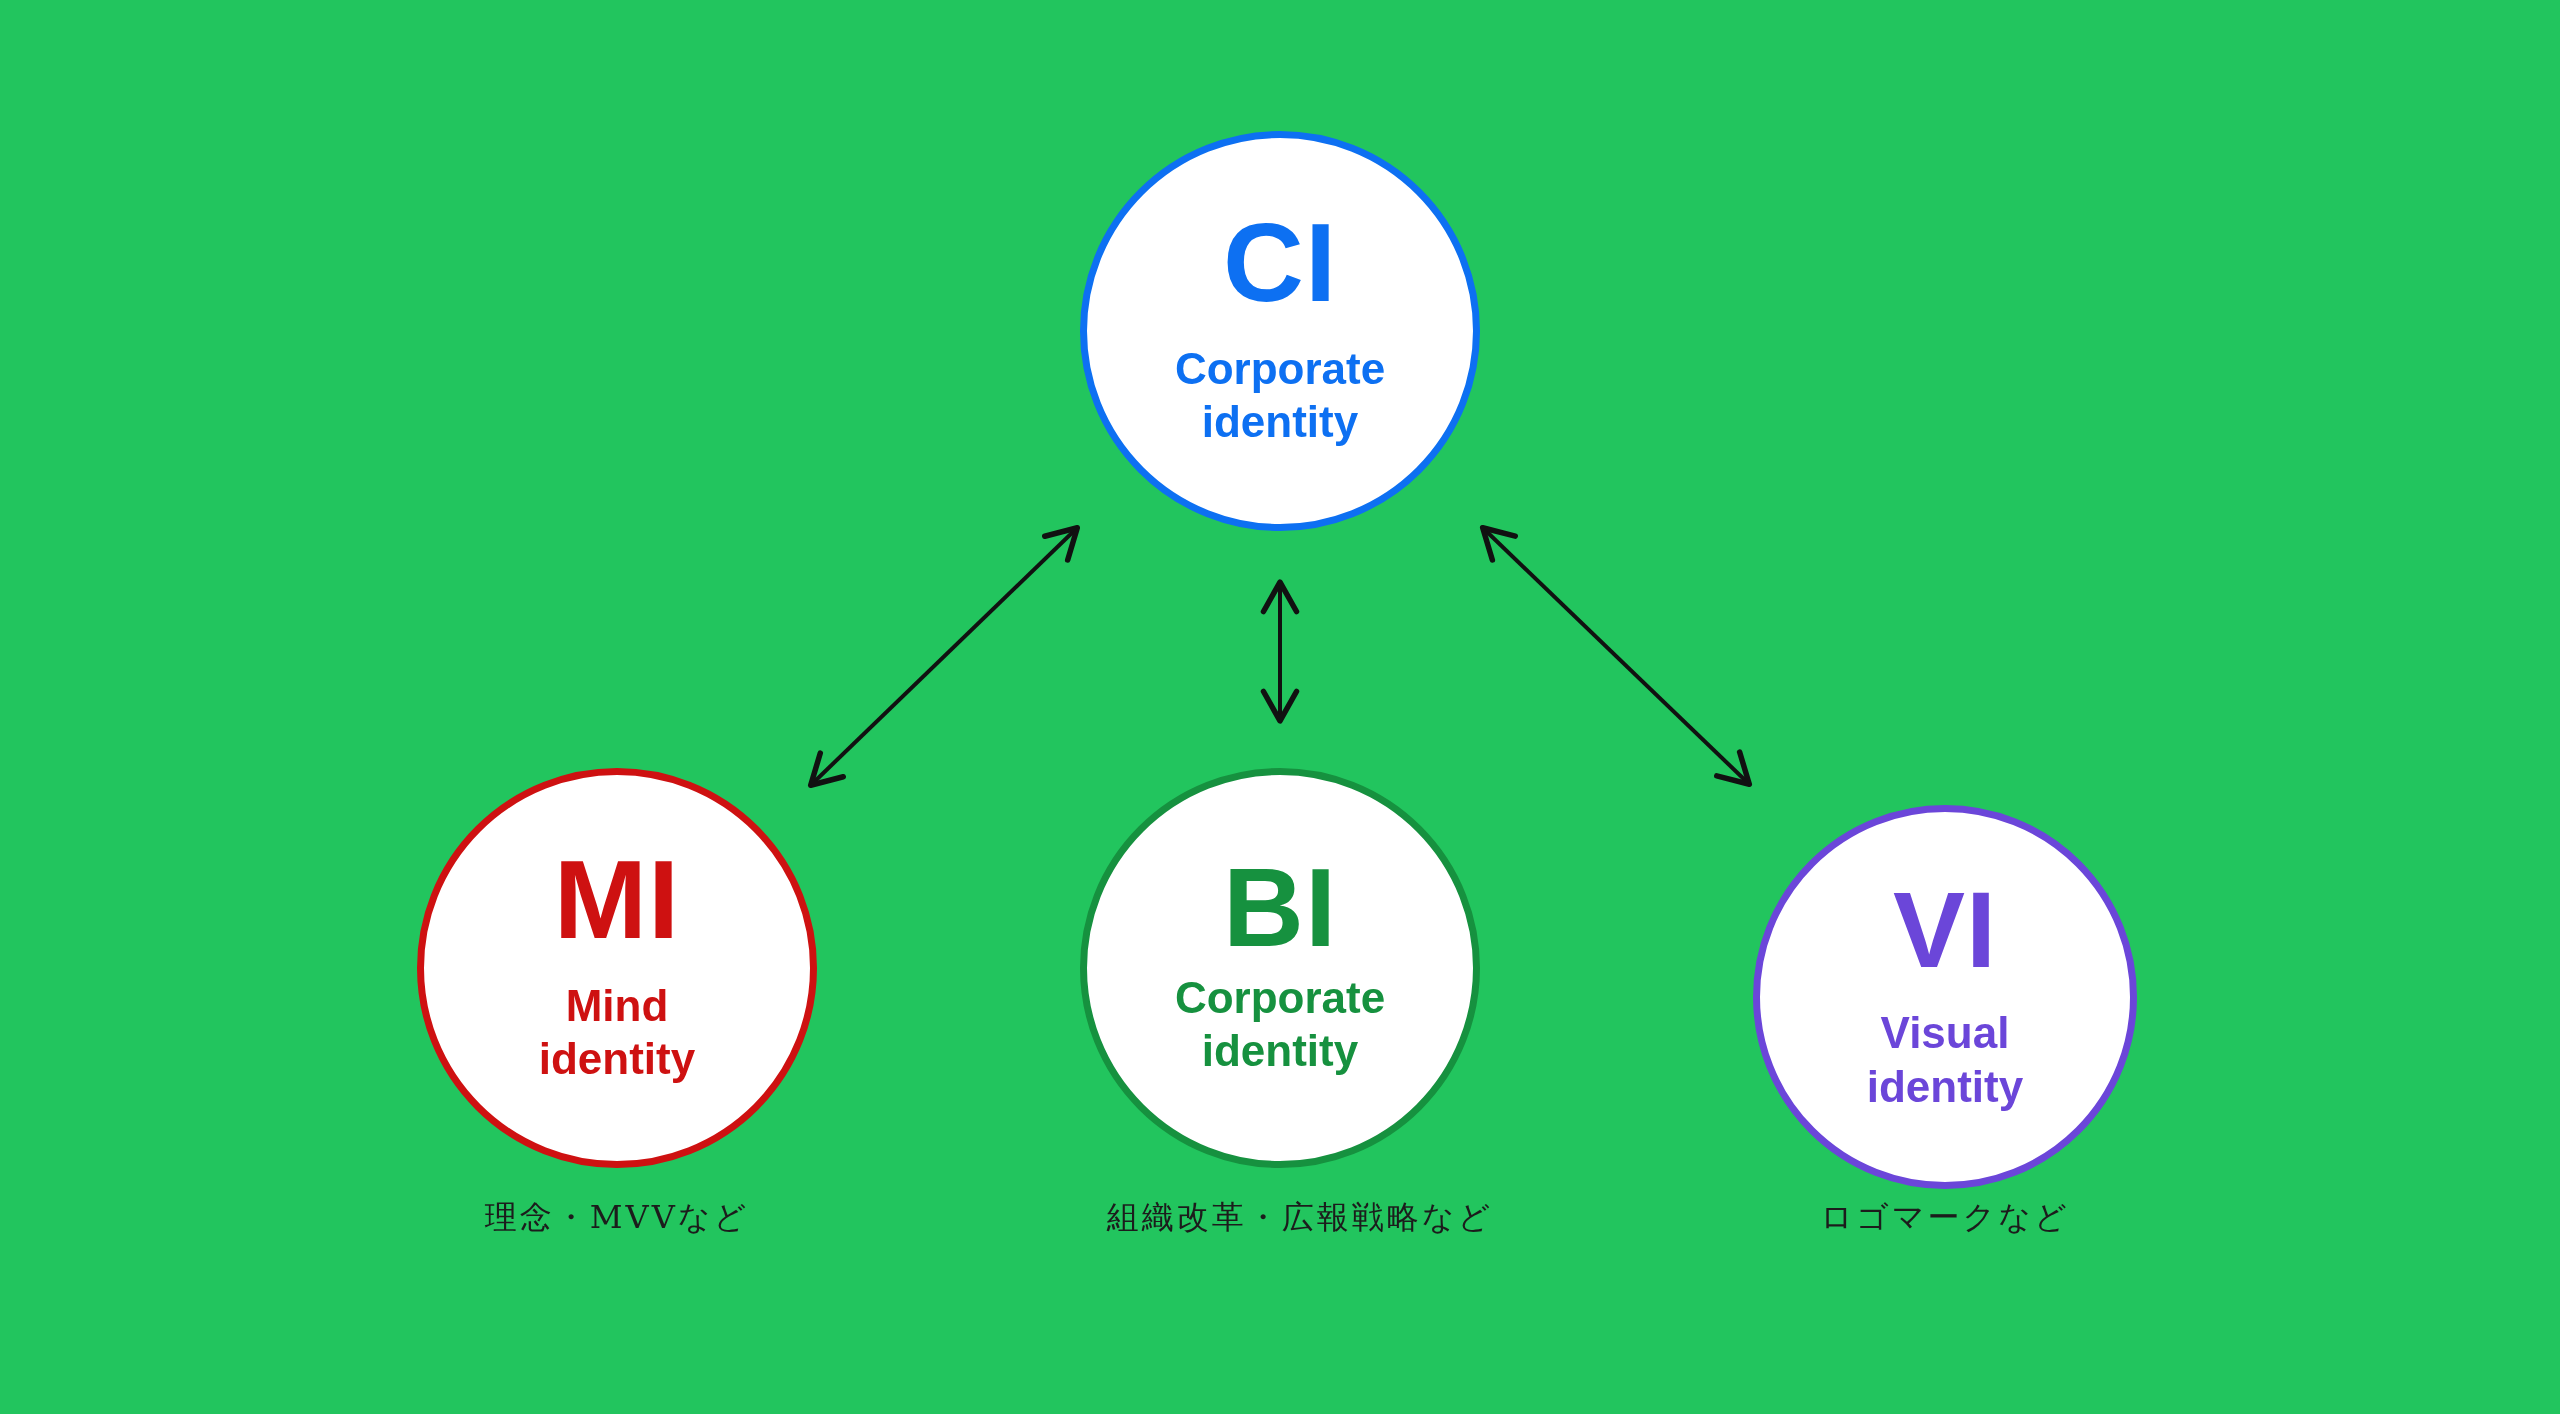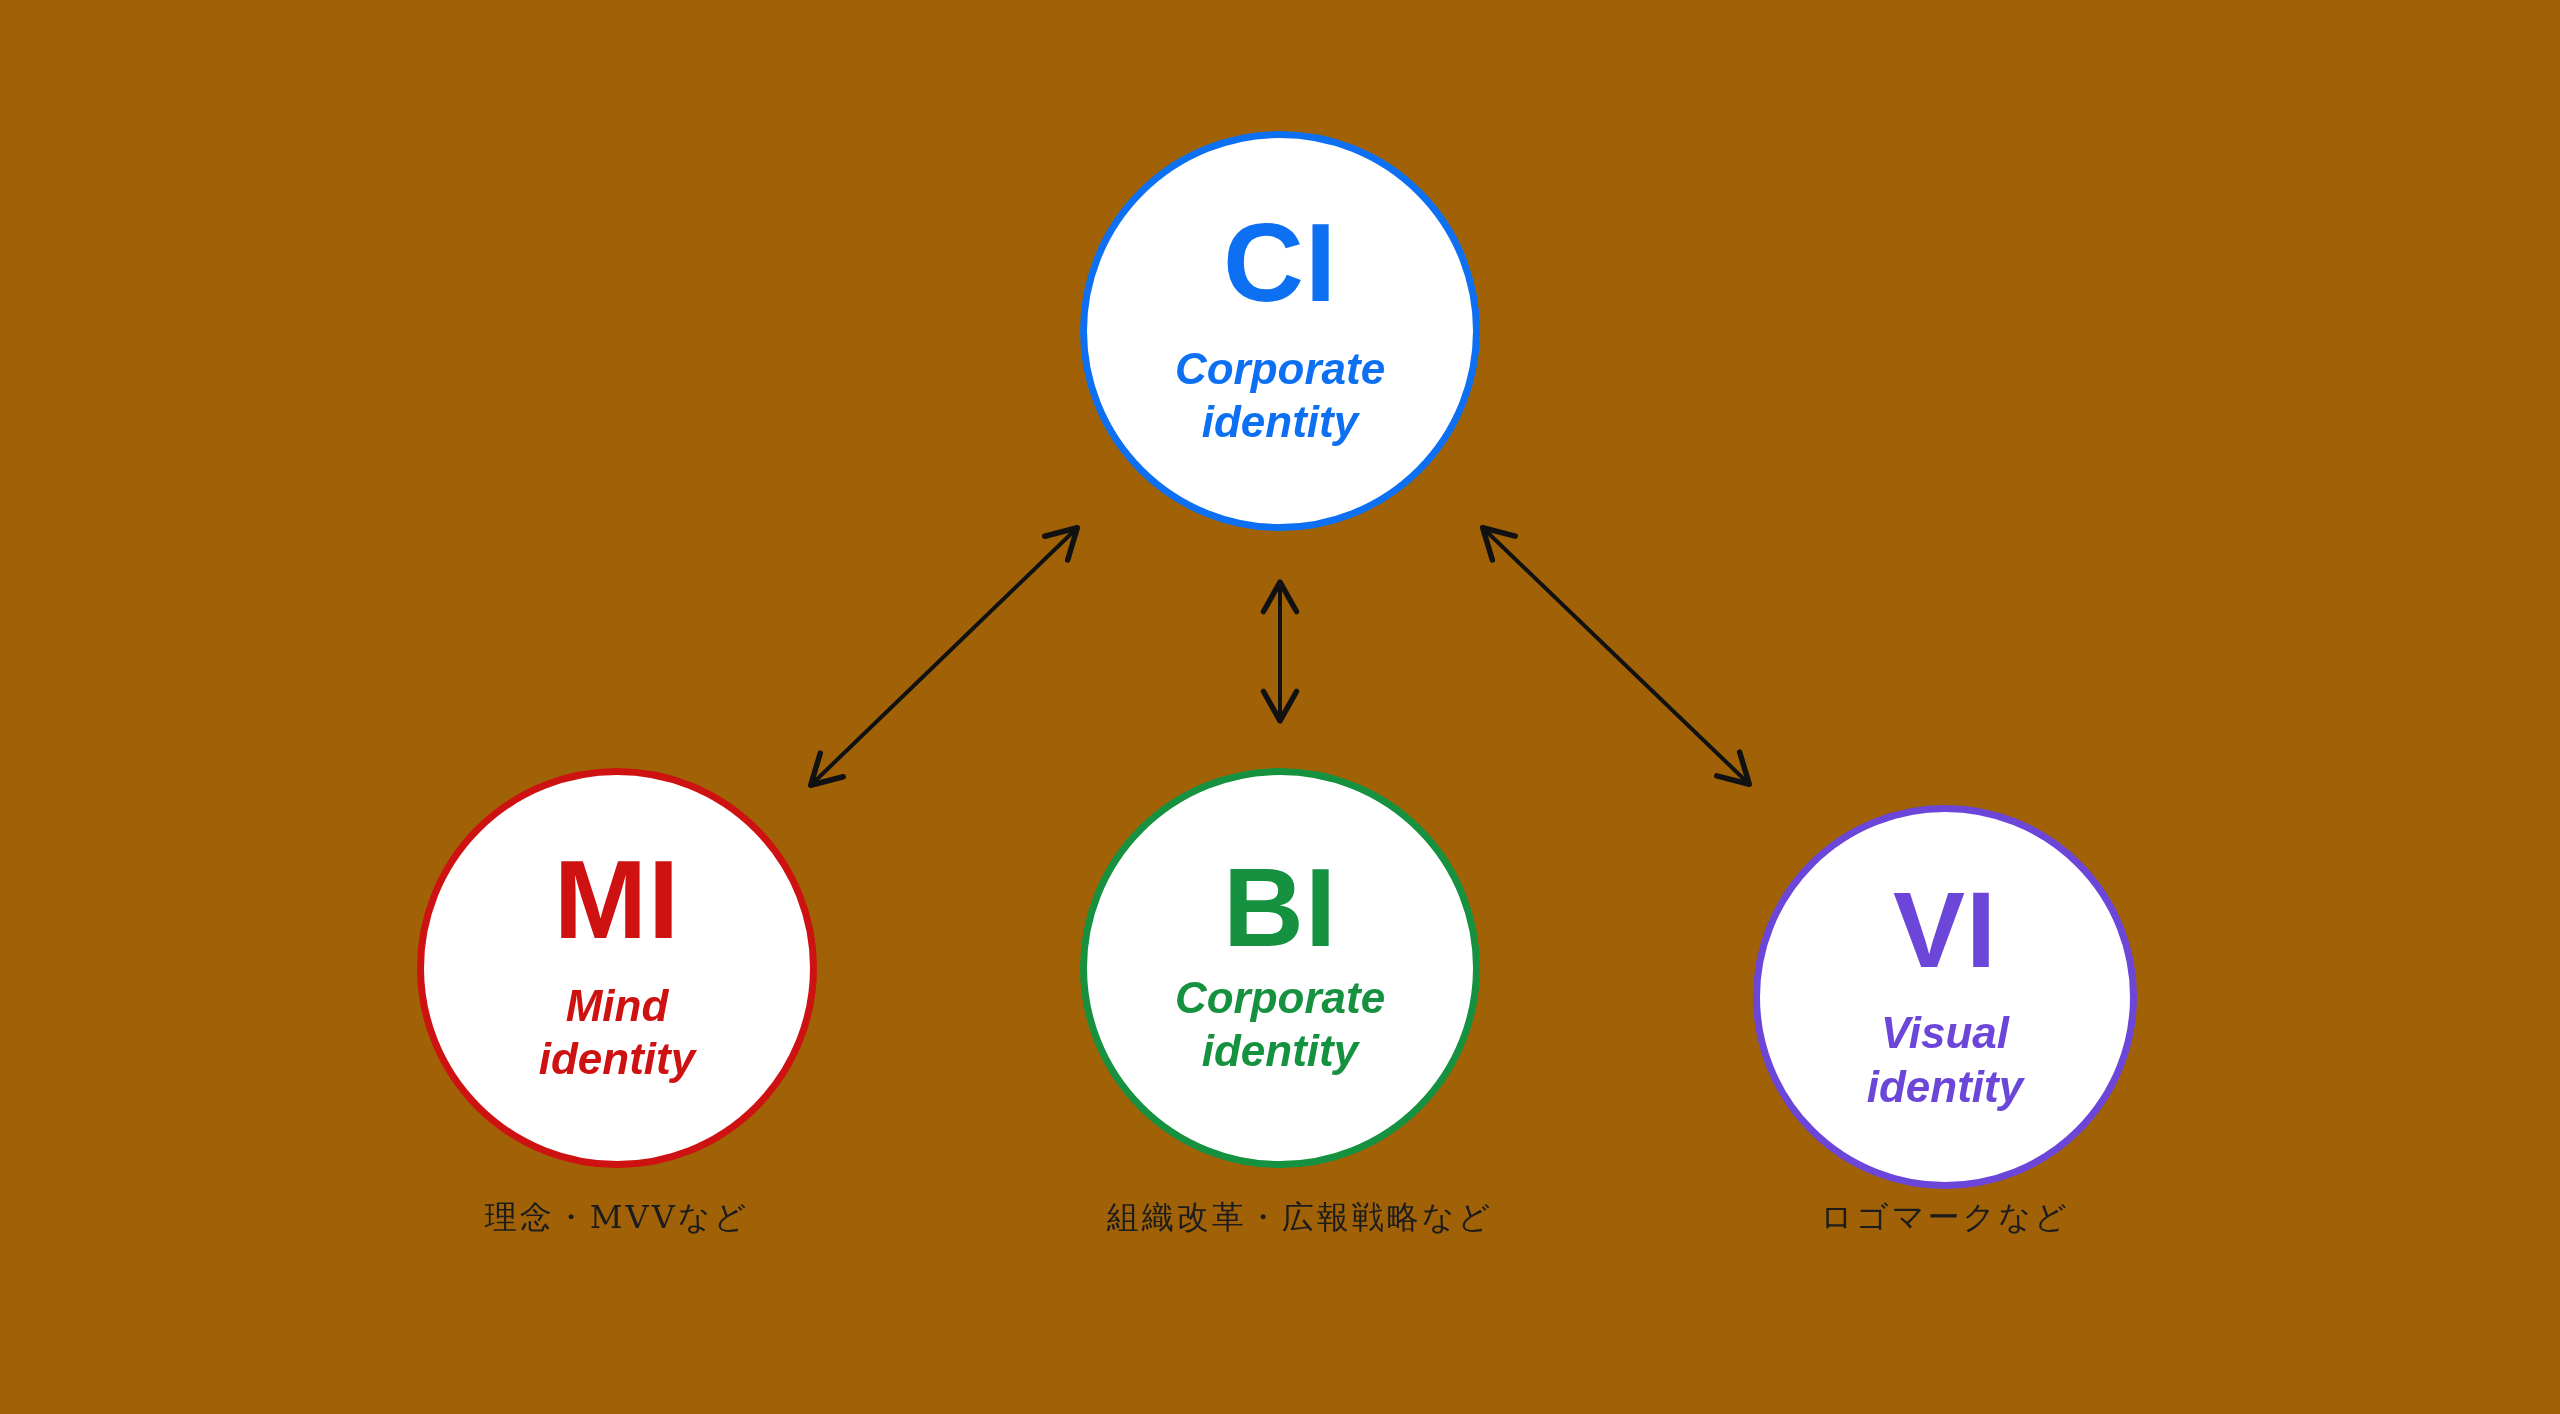--- a/index.html
+++ b/index.html
@@ -4,21 +4,21 @@
 <style>
   html, body {
     margin: 0;
     padding: 0;
     background: #ffffff;
   }
   .canvas {
     position: relative;
     width: 2560px;
     height: 1414px;
-    background: #a16207;
+    background: #22c55e;
     overflow: hidden;
     font-family: "Liberation Sans", sans-serif;
   }
   .circle {
     position: absolute;
     box-sizing: border-box;
     border: 7px solid var(--c, #000);
     border-radius: 50%;
     background: #ffffff;
     display: flex;
@@ -33,21 +33,20 @@
     font-weight: bold;
     letter-spacing: 1px;
     line-height: 0.9;
     color: var(--c, #000);
   }
   .circle .sub {
     font-size: 44px;
     font-weight: bold;
     line-height: 1.22;
     color: var(--c, #000);
-    font-style: italic;
   }
   .circle-ci { left: 1080px; top: 131px;  width: 400px; height: 400px; }
   .circle-mi { left: 417px;  top: 768px;  width: 400px; height: 400px; }
   .circle-bi { left: 1080px; top: 768px;  width: 400px; height: 400px; gap: 12px; }
   .circle-vi { left: 1753px; top: 805px;  width: 384px; height: 384px; }
   .circle-vi .abbr { font-size: 108px; }
 
   .caption {
     position: absolute;
     top: 1198px;

